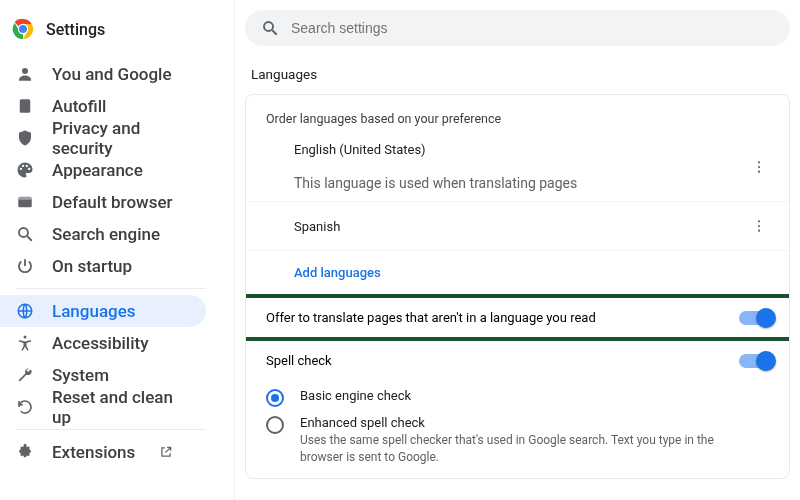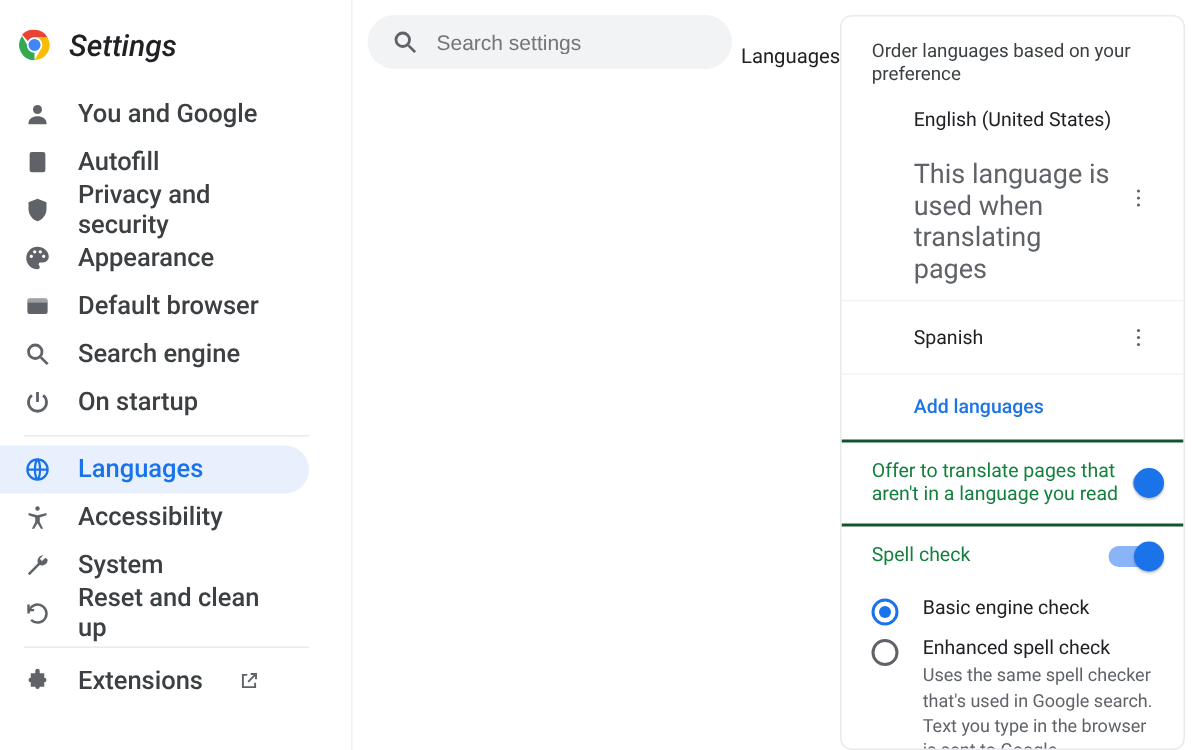--- a/index.html
+++ b/index.html
@@ -19,24 +19,23 @@
     padding-top: 18px;
     border-right: 1px solid #f0f0f0;
   }
   .brand {
     display: flex;
     align-items: center;
     gap: 12px;
     padding: 0 0 18px 12px;
   }
   .brand-title {
-    font-size: 20px;
+    font-size: 16px;
     font-weight: 500;
     color: #202124;
-    font-style: italic;
   }
   .chrome-logo {
     width: 22px; height: 22px;
   }
   .nav { display: flex; flex-direction: column; }
   .nav-item {
     display: flex;
     align-items: center;
     height: 32px;
     padding: 0 12px 0 16px;
@@ -64,20 +63,21 @@
     color: #5f6368;
     margin-left: 6px;
     display: inline-flex;
     align-items: center;
   }
   .main {
     flex: 1;
     padding: 10px 10px 0 10px;
     overflow: hidden;
     display: flex;
+    flex-direction: column;
   }
   .searchbar {
     display: flex;
     align-items: center;
     height: 36px;
     background: #f1f3f4;
     border-radius: 18px;
     padding: 0 16px;
     gap: 12px;
     color: #5f6368;
@@ -105,38 +105,38 @@
   .lang-row {
     display: flex;
     align-items: center;
     justify-content: space-between;
     padding: 10px 16px 10px 48px;
     border-bottom: 1px solid #f1f3f4;
   }
   .lang-row:last-of-type { border-bottom: none; }
   .lang-text { display: flex; flex-direction: column; gap: 18px; }
   .lang-name { font-size: 13px; color: #202124; }
-  .lang-sub { font-size: 18px; color: #5f6368; }
+  .lang-sub { font-size: 14px; color: #5f6368; }
   .lang-sub.green { color: #188038; }
   .more { color: #5f6368; padding: 6px; cursor: pointer; }
   .add-lang {
     color: #1a73e8;
     font-size: 13px;
     font-weight: 500;
     padding: 14px 0 14px 48px;
     cursor: pointer;
   }
   .toggle-row {
     display: flex;
     align-items: center;
     justify-content: space-between;
     padding: 12px 16px 12px 20px;
-    border-top: 2px solid #14532d;
+    border-top: 4px solid #14532d;
     font-size: 13px;
-    color: #15803d;
+    color: #000000;
   }
   .switch {
     position: relative;
     width: 34px; height: 14px;
     background: #8ab4f8;
     border-radius: 7px;
     cursor: pointer;
   }
   .switch::after {
     content: "";

